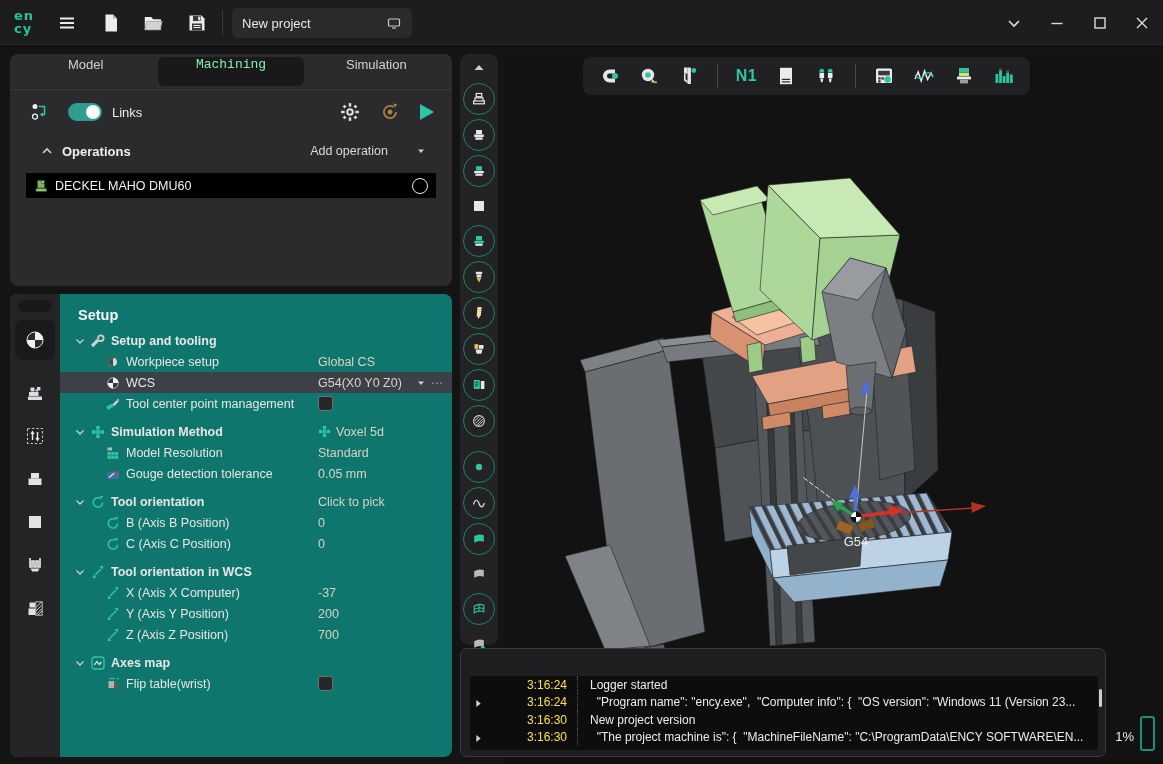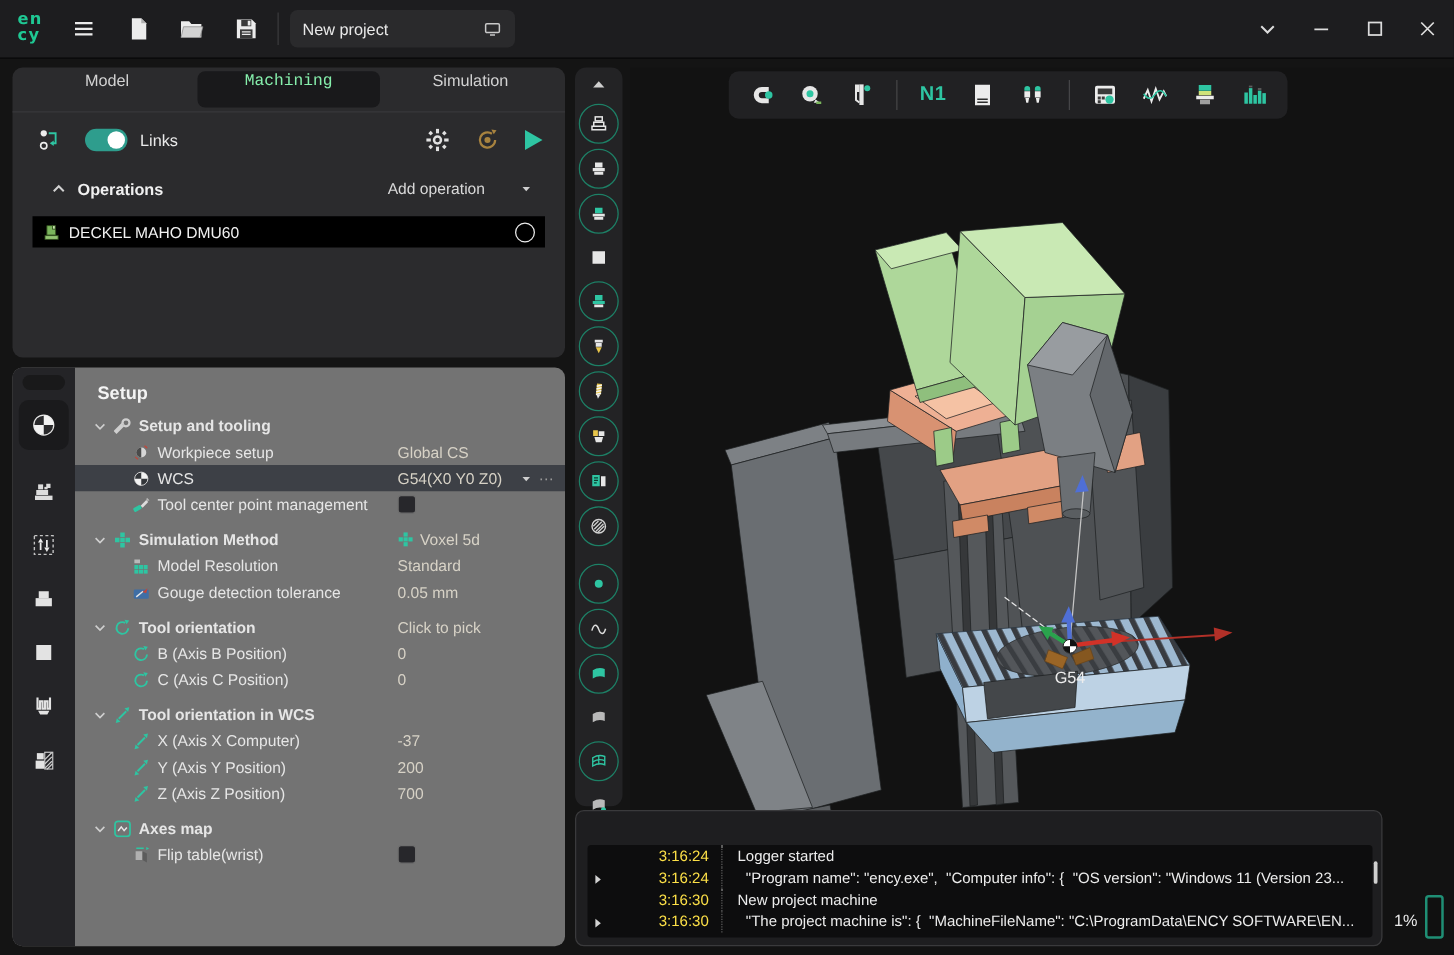--- a/index.html
+++ b/index.html
@@ -32,21 +32,21 @@
   .links-actions{margin-left:auto;display:flex;align-items:center;gap:20px;}
   .play-tri{width:0;height:0;border-left:14px solid #2ec5a2;border-top:8px solid transparent;border-bottom:8px solid transparent;cursor:pointer;}
   .ops-row{position:absolute;left:0;top:84px;width:100%;height:26px;display:flex;align-items:center;padding:0 16px 0 30px;box-sizing:border-box;}
   .ops-title{margin-left:8px;font-size:13px;font-weight:bold;color:#f0f0f0;}
   .add-op{margin-left:auto;font-size:12.5px;color:#d9d9d9;cursor:pointer;}
   .ops-caret{margin-left:28px;margin-right:10px;}
   .machine-row{position:absolute;left:16px;top:119px;width:410px;height:25px;background:#000;display:flex;align-items:center;padding:0 8px;box-sizing:border-box;cursor:pointer;}
   .machine-row .lbl{margin-left:7px;font-size:12.5px;color:#f2f2f2;}
   .radio{margin-left:auto;width:14px;height:14px;border:1.6px solid #ececec;border-radius:50%;}
   
-  .panel2{position:absolute;left:10px;top:294px;width:442px;height:463px;background:#737373;border-radius:8px;}
+  .panel2{position:absolute;left:10px;top:294px;width:442px;height:463px;background:#0f766e;border-radius:8px;}
   .lstrip{position:absolute;left:0;top:0;width:50px;height:100%;background:#242427;border-radius:8px 0 0 8px;
     display:flex;flex-direction:column;align-items:center;}
   .lstrip .handle{width:34px;height:12px;border-radius:6px;background:#19191a;margin-top:6px;}
   .lstrip .sel{width:40px;height:40px;border-radius:8px;background:#1a1a1c;display:flex;align-items:center;justify-content:center;margin-top:8px;}
   .lstrip .it{margin-top:23px;cursor:pointer;}
   .setup-content{position:absolute;left:50px;top:0;width:392px;height:100%;}
   .setup-title{margin:13px 0 6px 18px;font-size:14.5px;font-weight:bold;color:#f4f4f4;}
   .srow{position:relative;height:21px;display:flex;align-items:center;font-size:12.5px;color:#e6e6e6;cursor:pointer;}
   .srow.group{margin-top:7px;font-weight:bold;padding-left:14px;}
   .srow.item{padding-left:46px;}
@@ -884,21 +884,21 @@
           <svg viewBox="0 0 8 10">
             <path d="M1.5 1l5 4-5 4z" fill="#d2d2d2"></path>
           </svg>
         </span>
         <span class="log-time">3:16:24</span>
         <span class="log-msg">  "Program name": "ency.exe",  "Computer info": {  "OS version": "Windows 11 (Version 23...</span>
       </div>
       <div class="log-row">
         <span class="log-exp"></span>
         <span class="log-time">3:16:30</span>
-        <span class="log-msg">New project machine</span>
+        <span class="log-msg">New project version</span>
       </div>
       <div class="log-row">
         <span class="log-exp">
           <svg viewBox="0 0 8 10">
             <path d="M1.5 1l5 4-5 4z" fill="#d2d2d2"></path>
           </svg>
         </span>
         <span class="log-time">3:16:30</span>
         <span class="log-msg">  "The project machine is": {  "MachineFileName": "C:\ProgramData\ENCY SOFTWARE\EN...</span>
       </div>

